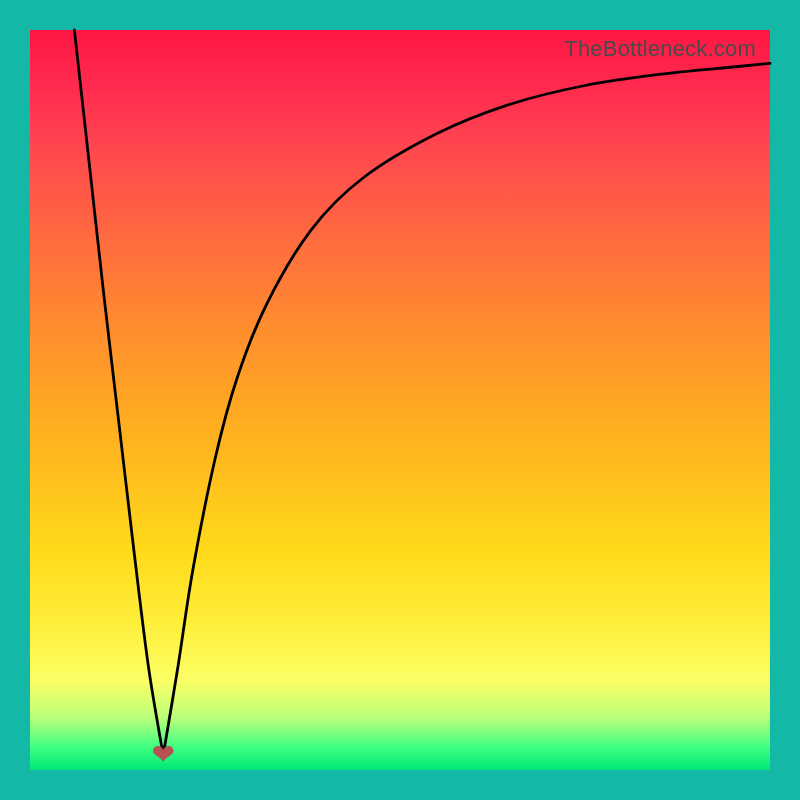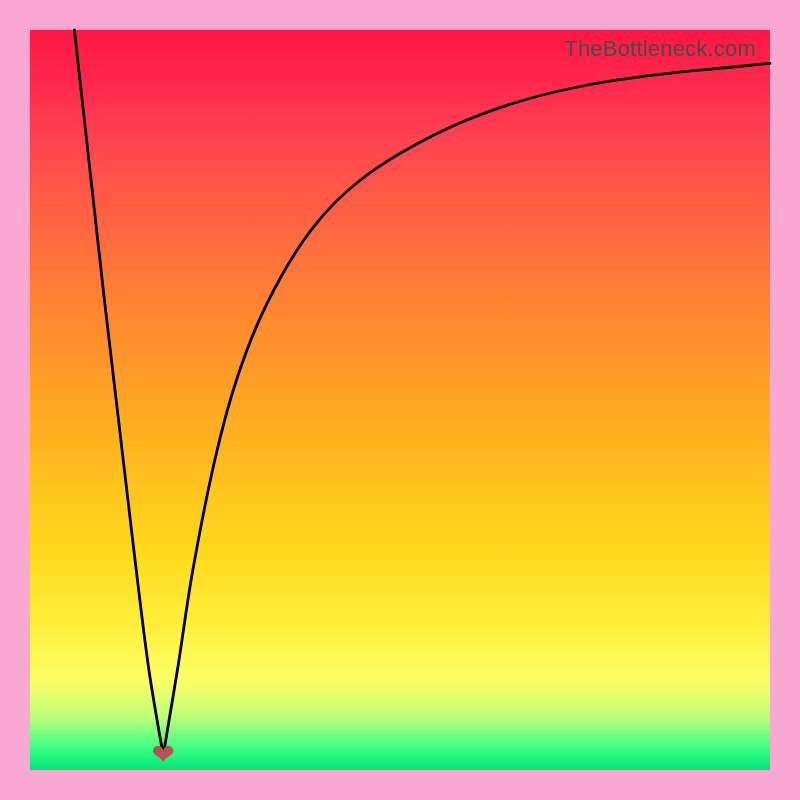--- a/index.html
+++ b/index.html
@@ -8,21 +8,21 @@
     width: 800px;
     height: 800px;
     background: #000;
     overflow: hidden;
     font-family: Arial, Helvetica, sans-serif;
   }
   .frame {
     position: relative;
     width: 800px;
     height: 800px;
-    background: #f9a8d4;
+    background: #14b8a6;
   }
   .plot-area {
     position: absolute;
     left: 30px;
     top: 30px;
     width: 740px;
     height: 740px;
     background: linear-gradient(
       to bottom,
       #ff1744 0%,

